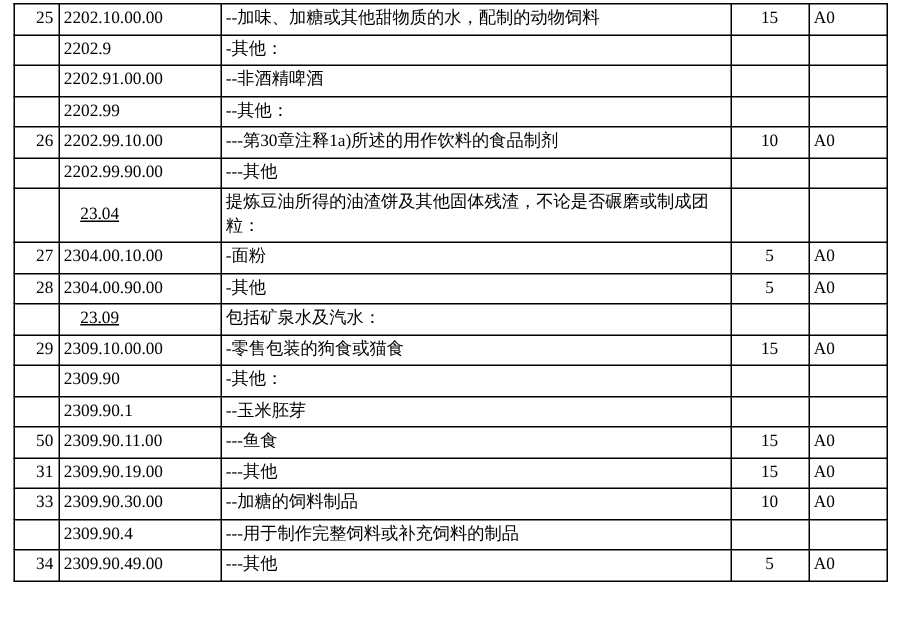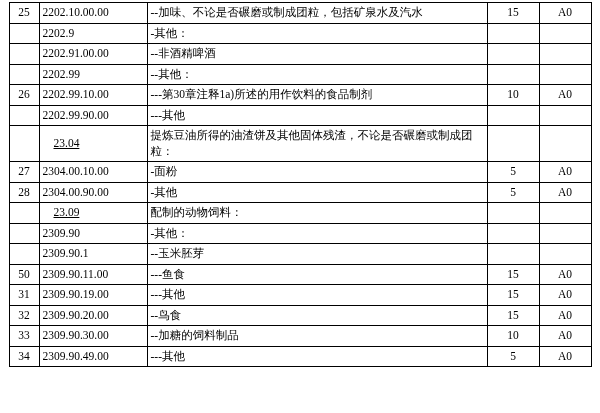--- a/index.html
+++ b/index.html
@@ -32,21 +32,21 @@
     border: 1px solid #000000;
     padding: 2px 3px;
     vertical-align: middle;
     height: 19px;
     box-sizing: border-box;
     overflow: hidden;
     white-space: nowrap;
   }
   td.c-no {
     width: 30px;
-    text-align: center;
+    text-align: right;
   }
   td.c-code {
     width: 108px;
     text-align: left;
     padding-left: 4px;
     font-family: "Liberation Serif", "DejaVu Serif", serif;
     margin-left: 20px;
   }
   td.c-code.indent {
     padding-left: 14px;
@@ -56,21 +56,21 @@
     width: 340px;
     text-align: left;
     padding-left: 5px;
   }
   td.c-rate {
     width: 52px;
     text-align: center;
   }
   td.c-mark {
     width: 52px;
-    text-align: center;
+    text-align: left;
   }
   td.tall {
     height: 38px;
     white-space: normal;
   }
   .desc-wrap {
     white-space: normal;
     line-height: 1.35;
     display: block;
   }
@@ -78,21 +78,21 @@
 </head>
 <body>
 
 <div id="sheet">
   <table class="tariff">
     <tbody>
         <tr>
           <td class="c-no">25</td>
           <td class="c-code">2202.10.00.00</td>
           <td class="c-desc">
-            <span class="desc-wrap">--加味、不论是否碾磨或制成团粒，包括矿泉水及汽水</span>
+            <span class="desc-wrap">--加味、加糖或其他甜物质的水，配制的动物饲料</span>
           </td>
           <td class="c-rate">15</td>
           <td class="c-mark">A0</td>
         </tr>
         <tr>
           <td class="c-no"></td>
           <td class="c-code">2202.9</td>
           <td class="c-desc">
             <span class="desc-wrap">-其他：</span>
           </td>
@@ -159,24 +159,33 @@
           <td class="c-desc">
             <span class="desc-wrap">-其他</span>
           </td>
           <td class="c-rate">5</td>
           <td class="c-mark">A0</td>
         </tr>
         <tr>
           <td class="c-no"></td>
           <td class="c-code indent">23.09</td>
           <td class="c-desc">
-            <span class="desc-wrap">配制的动物饲料：</span>
-          </td>
-          <td class="c-rate"></td>
-          <td class="c-mark"></td>
+            <span class="desc-wrap">包括矿泉水及汽水：</span>
+          </td>
+          <td class="c-rate"></td>
+          <td class="c-mark"></td>
+        </tr>
+        <tr>
+          <td class="c-no">29</td>
+          <td class="c-code">2309.10.00.00</td>
+          <td class="c-desc">
+            <span class="desc-wrap">-零售包装的狗食或猫食</span>
+          </td>
+          <td class="c-rate">15</td>
+          <td class="c-mark">A0</td>
         </tr>
         <tr>
           <td class="c-no"></td>
           <td class="c-code">2309.90</td>
           <td class="c-desc">
             <span class="desc-wrap">-其他：</span>
           </td>
           <td class="c-rate"></td>
           <td class="c-mark"></td>
         </tr>
@@ -201,36 +210,36 @@
         <tr>
           <td class="c-no">31</td>
           <td class="c-code">2309.90.19.00</td>
           <td class="c-desc">
             <span class="desc-wrap">---其他</span>
           </td>
           <td class="c-rate">15</td>
           <td class="c-mark">A0</td>
         </tr>
         <tr>
-          <td class="c-no">32</td>
-          <td class="c-code">2309.90.20.00</td>
-          <td class="c-desc">
-            <span class="desc-wrap">--鸟食</span>
-          </td>
-          <td class="c-rate">15</td>
-          <td class="c-mark">A0</td>
-        </tr>
-        <tr>
           <td class="c-no">33</td>
           <td class="c-code">2309.90.30.00</td>
           <td class="c-desc">
             <span class="desc-wrap">--加糖的饲料制品</span>
           </td>
           <td class="c-rate">10</td>
           <td class="c-mark">A0</td>
+        </tr>
+        <tr>
+          <td class="c-no"></td>
+          <td class="c-code">2309.90.4</td>
+          <td class="c-desc">
+            <span class="desc-wrap">---用于制作完整饲料或补充饲料的制品</span>
+          </td>
+          <td class="c-rate"></td>
+          <td class="c-mark"></td>
         </tr>
         <tr>
           <td class="c-no">34</td>
           <td class="c-code">2309.90.49.00</td>
           <td class="c-desc">
             <span class="desc-wrap">---其他</span>
           </td>
           <td class="c-rate">5</td>
           <td class="c-mark">A0</td>
         </tr>

